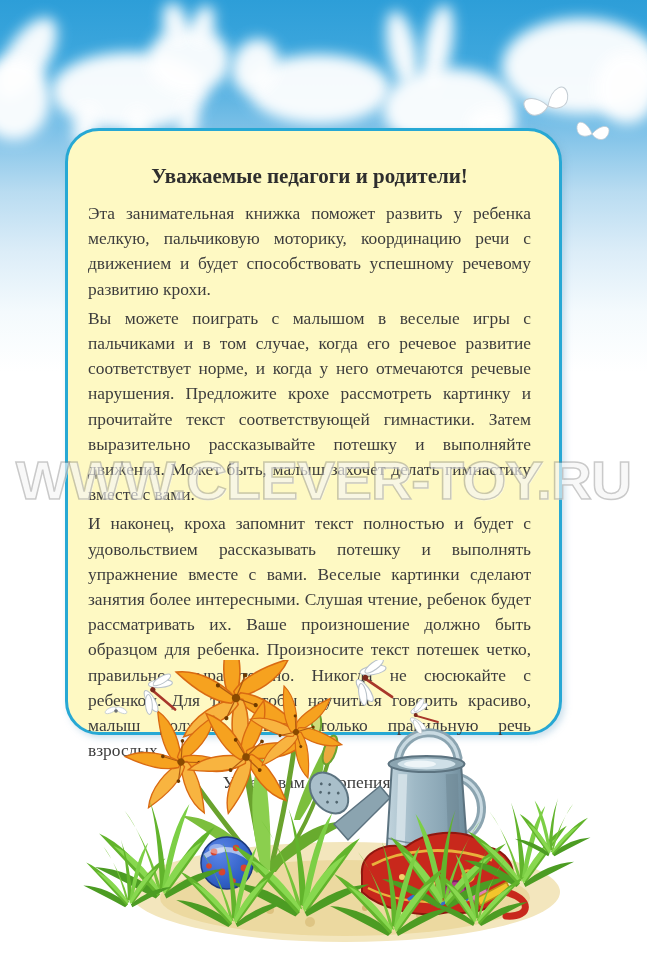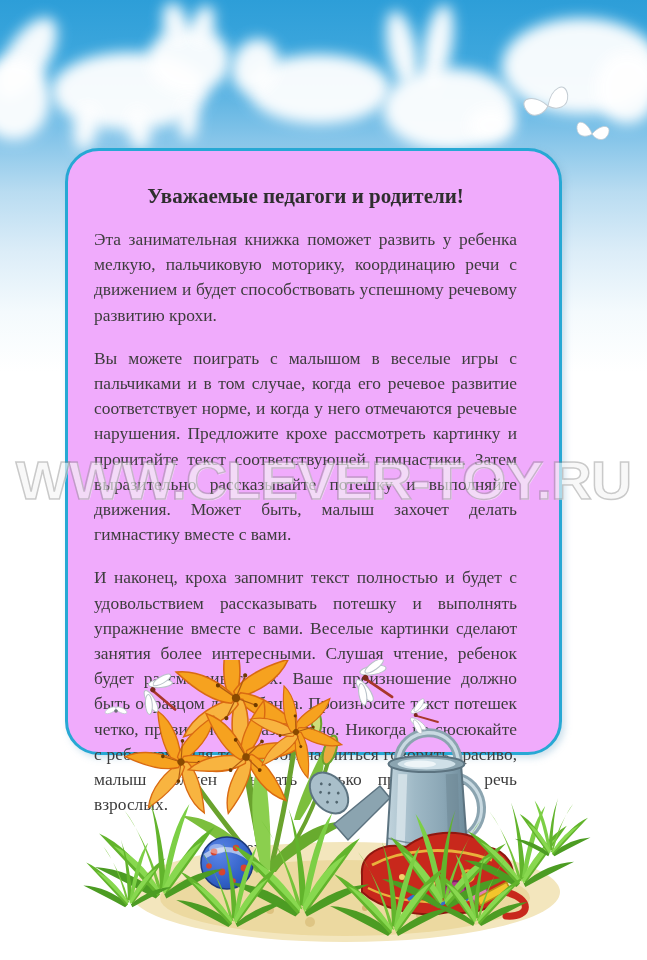--- a/index.html
+++ b/index.html
@@ -9,33 +9,33 @@
   }
   
   .sky{
     position:absolute;left:0;top:0;width:647px;height:600px;
     background:linear-gradient(180deg,#2d9ed8 0%,#3ea7dd 10%,#7fc2e8 22%,
       #b9dcf1 32%,#dcedf8 42%,#f4fafd 52%,#ffffff 62%,#ffffff 100%);
   }
   .cl{position:absolute;background:#ffffff;border-radius:50%;filter:blur(7px);opacity:.95;}
   
   .card{
-    position:absolute;left:65px;top:148px;width:497px;height:607px;
-    box-sizing:border-box;background:#f0abfc;
+    position:absolute;left:65px;top:128px;width:497px;height:607px;
+    box-sizing:border-box;background:#fef9c3;
     border:3px solid #27a8d4;border-radius:34px;
     box-shadow:3px 3px 7px rgba(110,165,200,.35);
-    padding:26px 24px 0 8px;z-index:2;
+    padding:26px 24px 0 16px;z-index:2;
   }
   .card h1{
     margin:6px 0 12px 0;text-align:center;
     font-size:21px;line-height:26px;font-weight:bold;color:#2e2e2e;
     font-family:"Liberation Serif",serif;
   }
   .card p{
-    margin:18px;text-align:justify;font-size:17.4px;line-height:25.2px;
+    margin:4px;text-align:justify;font-size:17.4px;line-height:25.2px;
     color:#3d3d3d;
   }
   .card p.closing{
     text-align:center;margin-top:7px;
   }
   
   .watermark{
     position:absolute;left:-8px;top:447px;width:663px;z-index:3;
     text-align:center;white-space:nowrap;pointer-events:none;
     font-family:"Liberation Sans",sans-serif;font-weight:bold;

